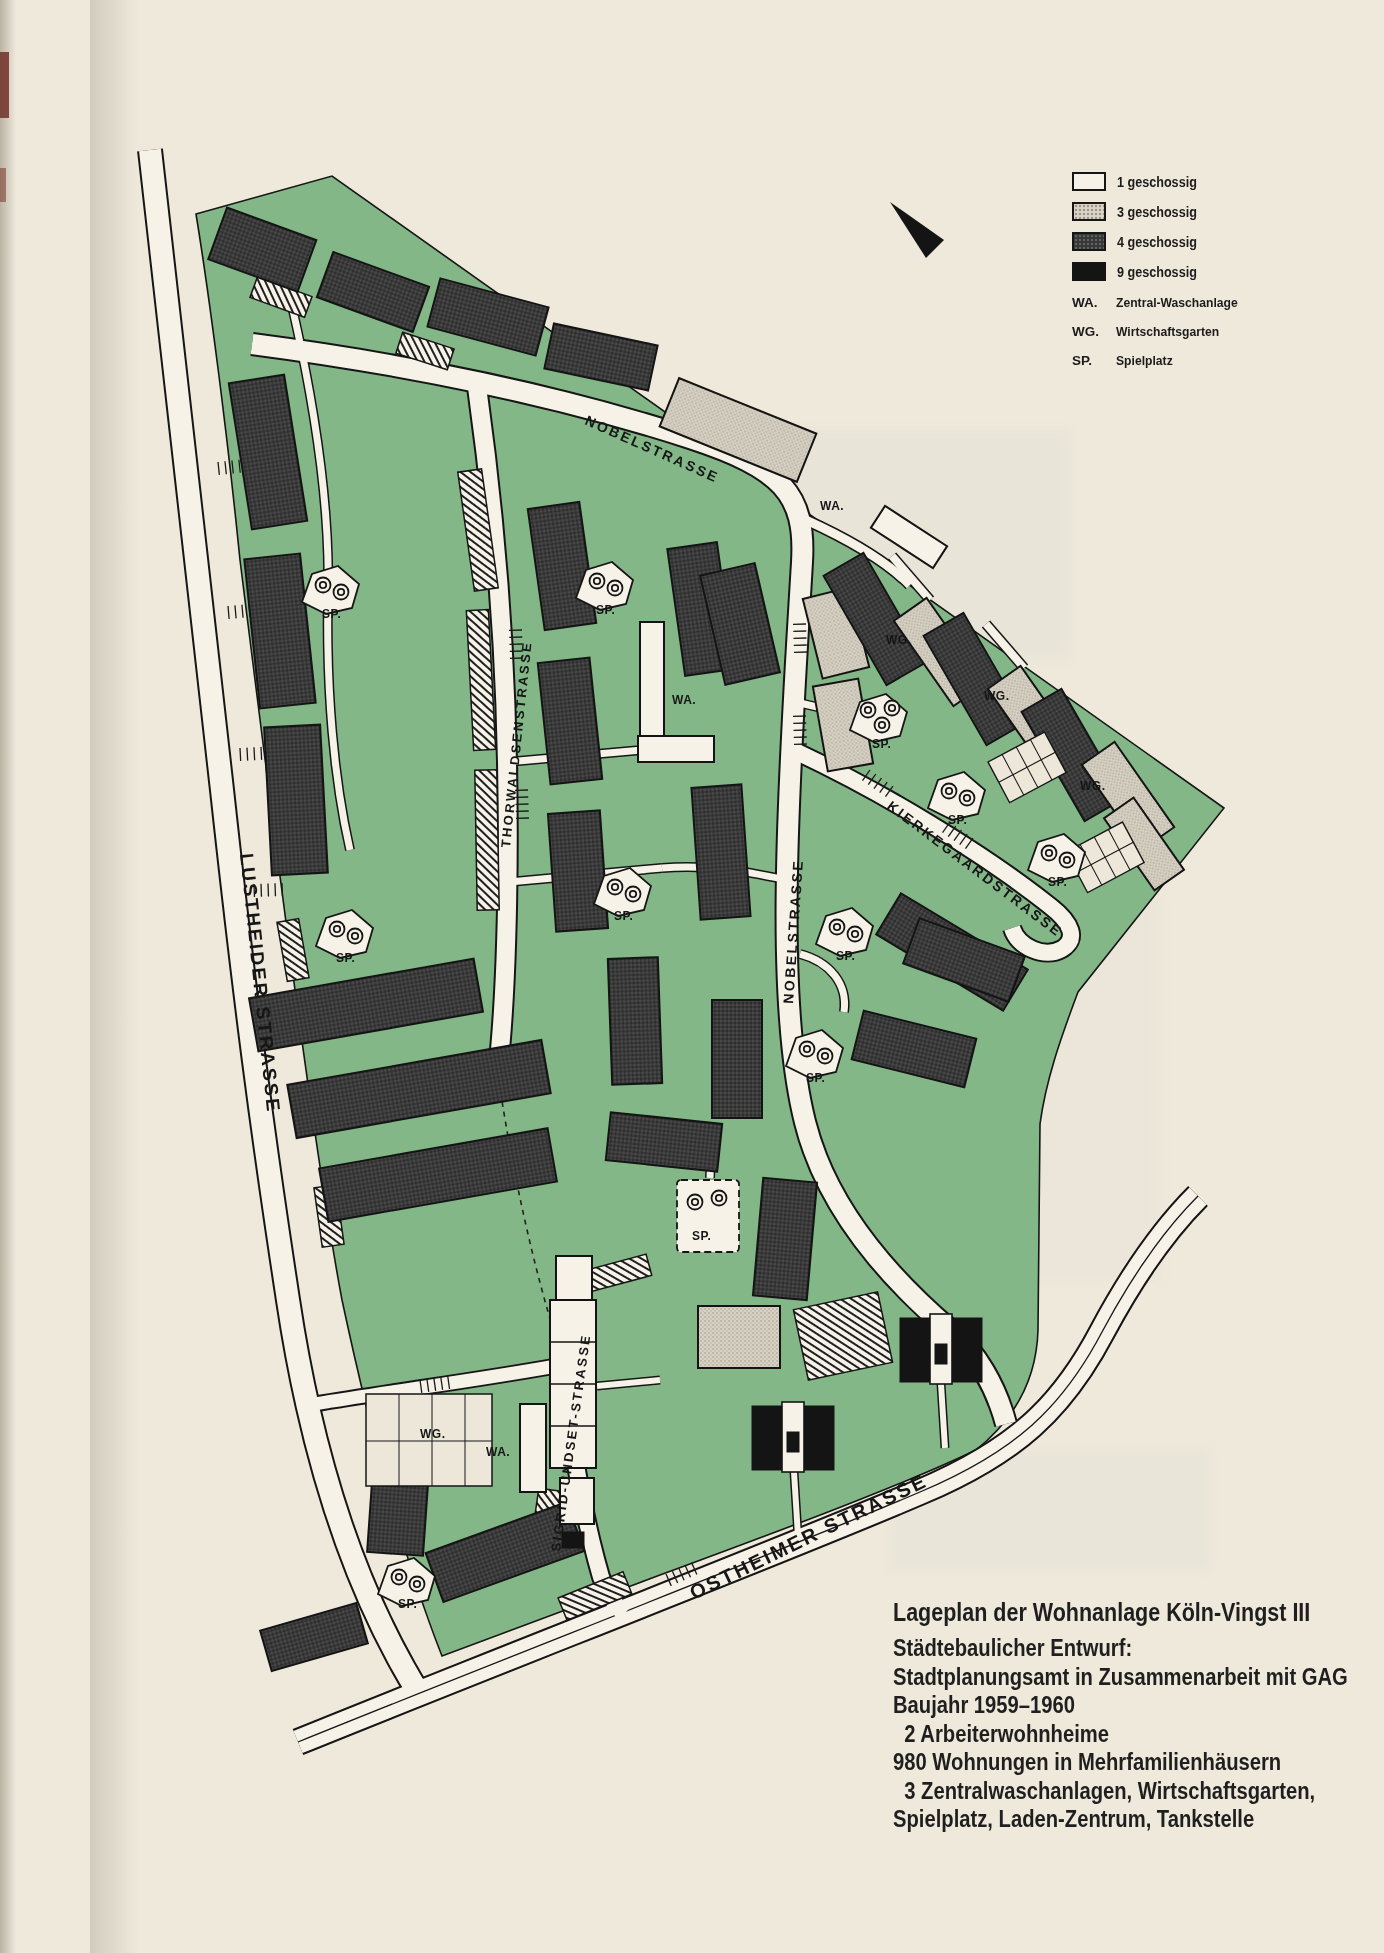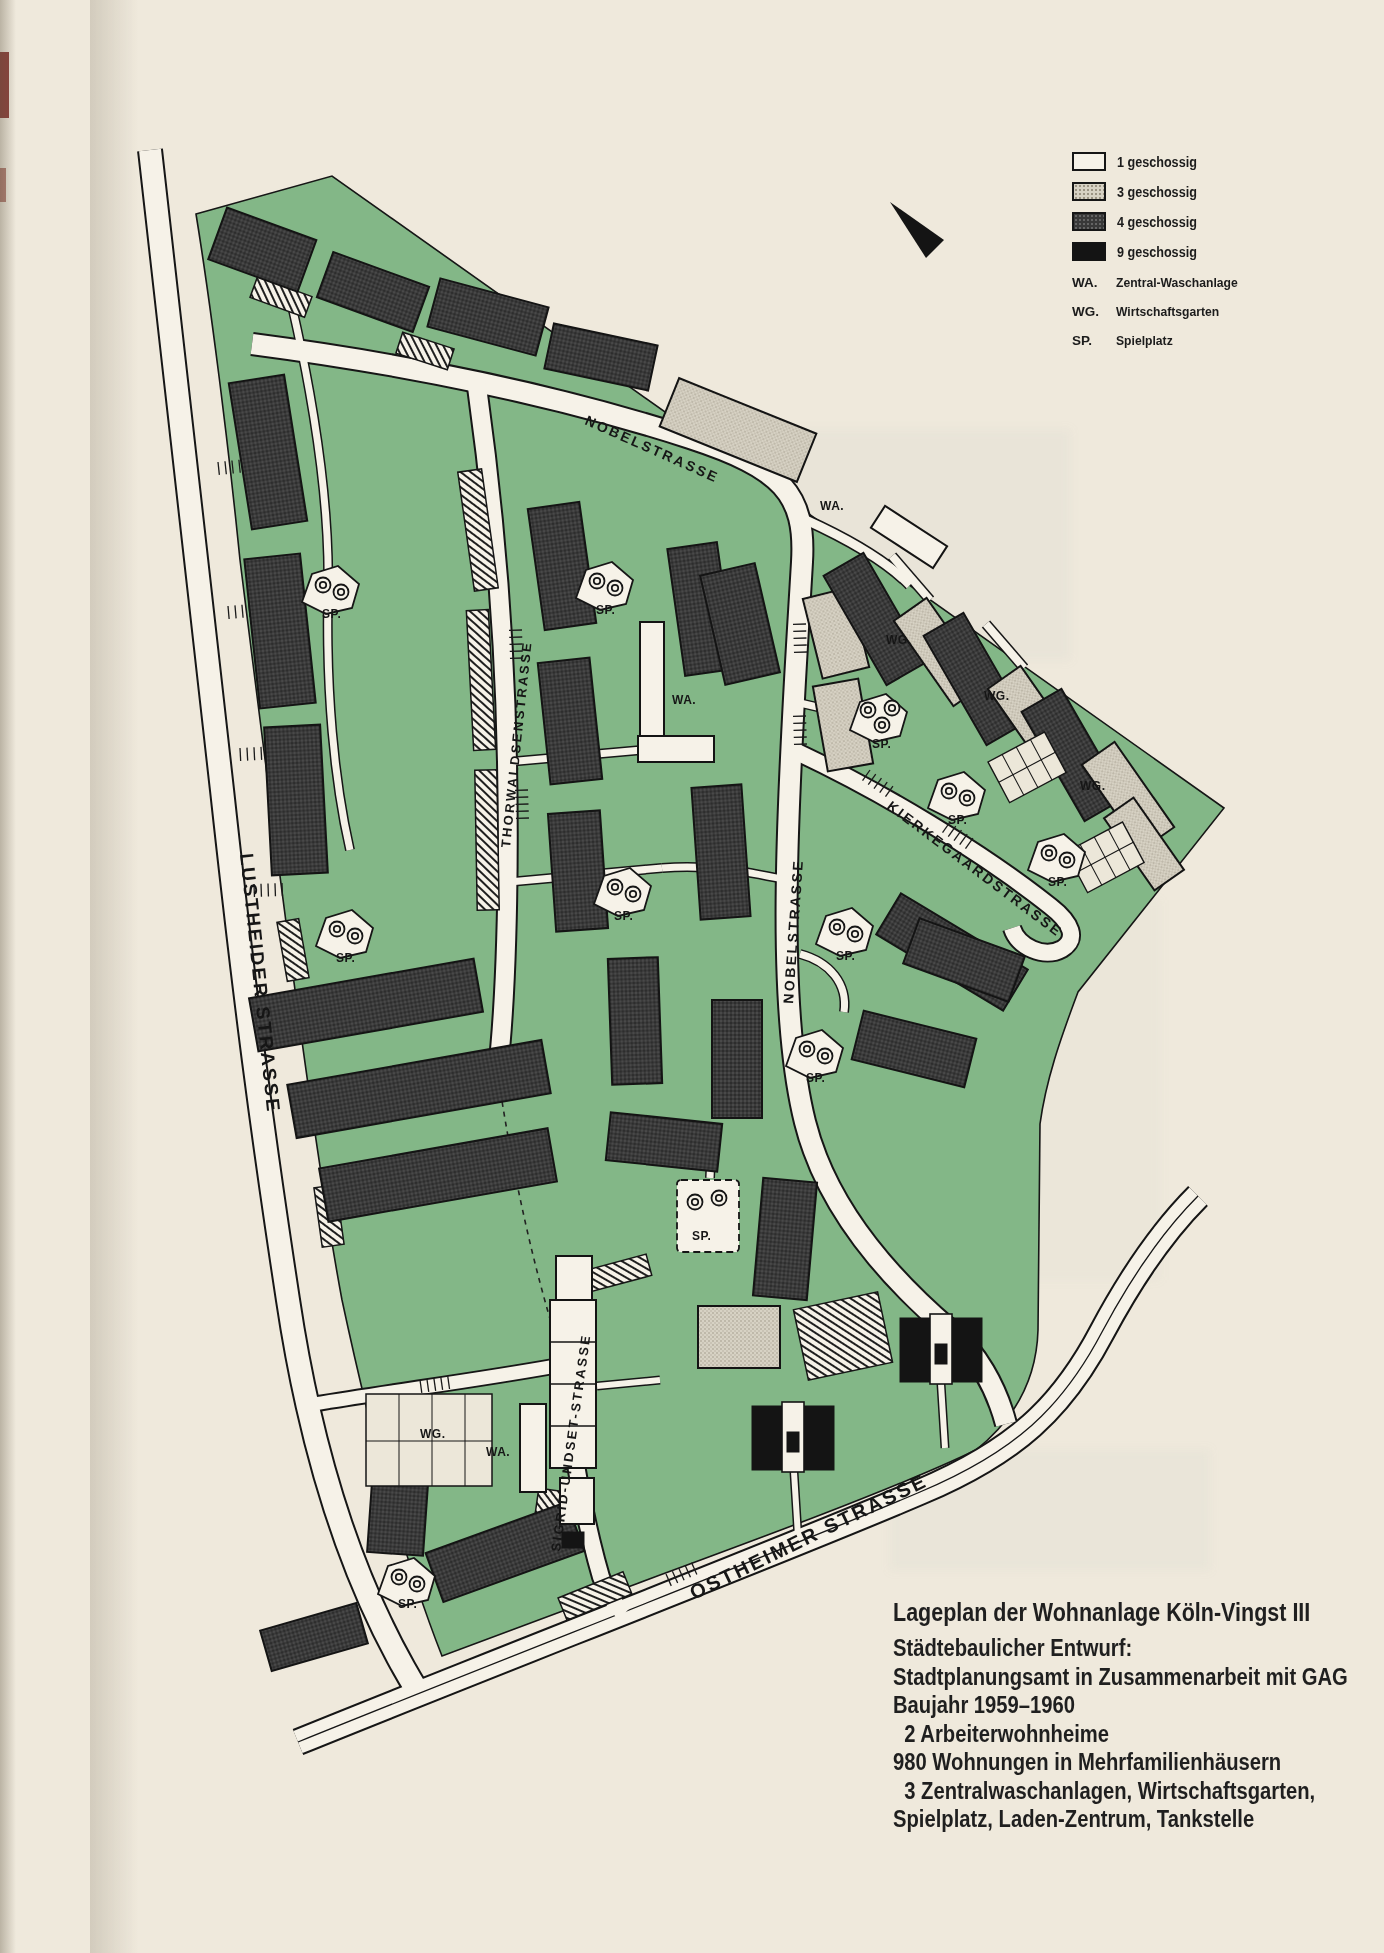--- a/index.html
+++ b/index.html
@@ -16,21 +16,21 @@
   .rd-c{fill:none;stroke:#161616;stroke-linecap:butt;stroke-linejoin:round;}
   .rd-f{fill:none;stroke:#f6f2e8;stroke-linecap:butt;stroke-linejoin:round;}
   .b4{fill:url(#patDark);stroke:#141414;stroke-width:2;}
   .b3{fill:url(#patLight);stroke:#141414;stroke-width:2;}
   .b1{fill:#f6f2e8;stroke:#141414;stroke-width:2;}
   .b9{fill:#141414;stroke:#141414;}
   .hatch{fill:url(#patDiag);stroke:#161616;stroke-width:1.5;}
   .slabel{letter-spacing:2.5px;}
   .alabel{font-size:12px;letter-spacing:.5px;}
 
-  .legend{position:absolute;left:1072px;top:152px;width:300px;}
+  .legend{position:absolute;left:1072px;top:172px;width:300px;}
   .lg-row{display:flex;align-items:center;gap:11px;margin-bottom:11px;}
   .sw{width:30px;height:15px;border:2.5px solid #161616;flex:0 0 auto;}
   .sw-1{background:#f6f2e8;}
   .sw-3{background:radial-gradient(#9b9484 1px,#d7d2c4 1px);background-size:4px 4px;}
   .sw-4{background:radial-gradient(#646464 1px,#383838 1px);background-size:4px 4px;}
   .sw-9{background:#141414;border-color:#141414;}
   .lg-label{font-size:14px;font-weight:bold;color:#1c1c1c;transform:scaleX(.9);transform-origin:left center;white-space:nowrap;}
   .lg-abbr{display:flex;margin-top:14px;margin-bottom:0;}
   .lg-key{width:44px;font-size:13.5px;font-weight:bold;color:#1c1c1c;}
   .lg-val{font-size:13.5px;font-weight:bold;color:#1c1c1c;transform:scaleX(.9);transform-origin:left center;white-space:nowrap;}

